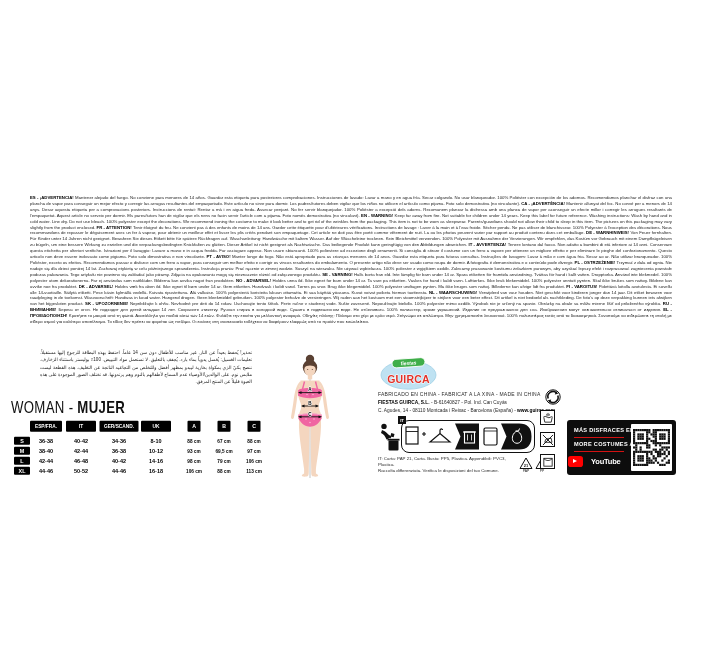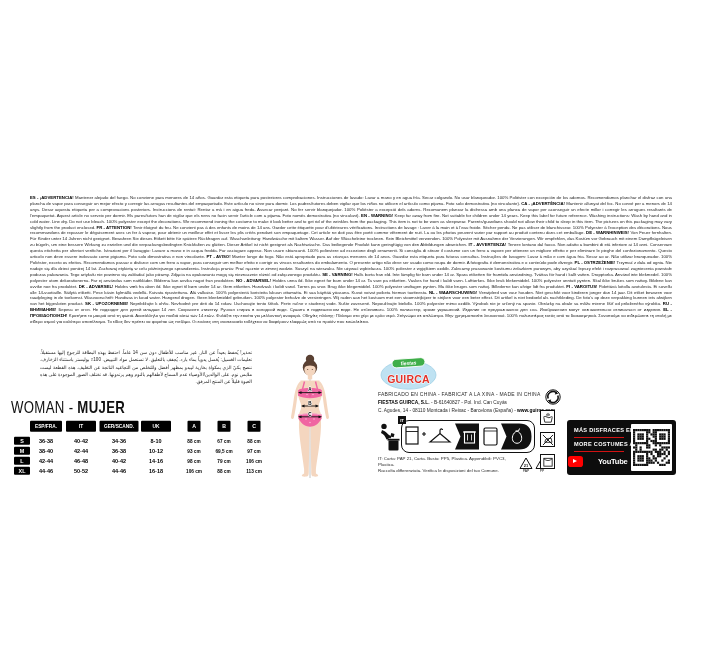--- a/index.html
+++ b/index.html
@@ -26,21 +26,21 @@
   .address{position:absolute;left:378px;top:407.5px;font-size:4.8px;color:#2b2b2b;}
   .company b,.address b{color:#000;}
   .recinfo{position:absolute;left:378px;top:456px;font-size:4.4px;line-height:6px;color:#2b2b2b;width:142px;}
   
   .caresq{position:absolute;width:15px;height:15px;border:1.3px solid #111;background:#fff;
           display:flex;align-items:center;justify-content:center;box-sizing:border-box;}
   
   .promo{position:absolute;left:567px;top:420px;width:109px;height:55px;background:#0d0d0d;border-radius:3px;}
   .promo-line{position:absolute;left:7px;color:#fff;font-weight:bold;font-size:5.6px;letter-spacing:.3px;white-space:nowrap;}
   .promo-rule{position:absolute;left:7px;width:50px;height:1.3px;background:var(--accent,#d21212);}
-  .yt{position:absolute;left:1px;top:36px;display:flex;align-items:center;gap:15px;}
+  .yt{position:absolute;left:1px;top:36px;display:flex;align-items:center;gap:8px;}
   .yt-badge{width:15px;height:10.5px;background:var(--yt,#ff0000);border-radius:2.8px;position:relative;}
   .yt-badge:after{content:"";position:absolute;left:5.4px;top:2.6px;border-left:4.6px solid #fff;
                   border-top:2.6px solid transparent;border-bottom:2.6px solid transparent;}
   .yt-word{color:#fff;font-weight:bold;font-size:7.5px;letter-spacing:-.2px;}
   .qr-pad{position:absolute;right:4px;top:4px;width:41px;height:47px;background:#fff;border-radius:1px;
           display:flex;align-items:center;justify-content:center;}
   svg{display:block;}
 </style>
 </head>
 <body>

